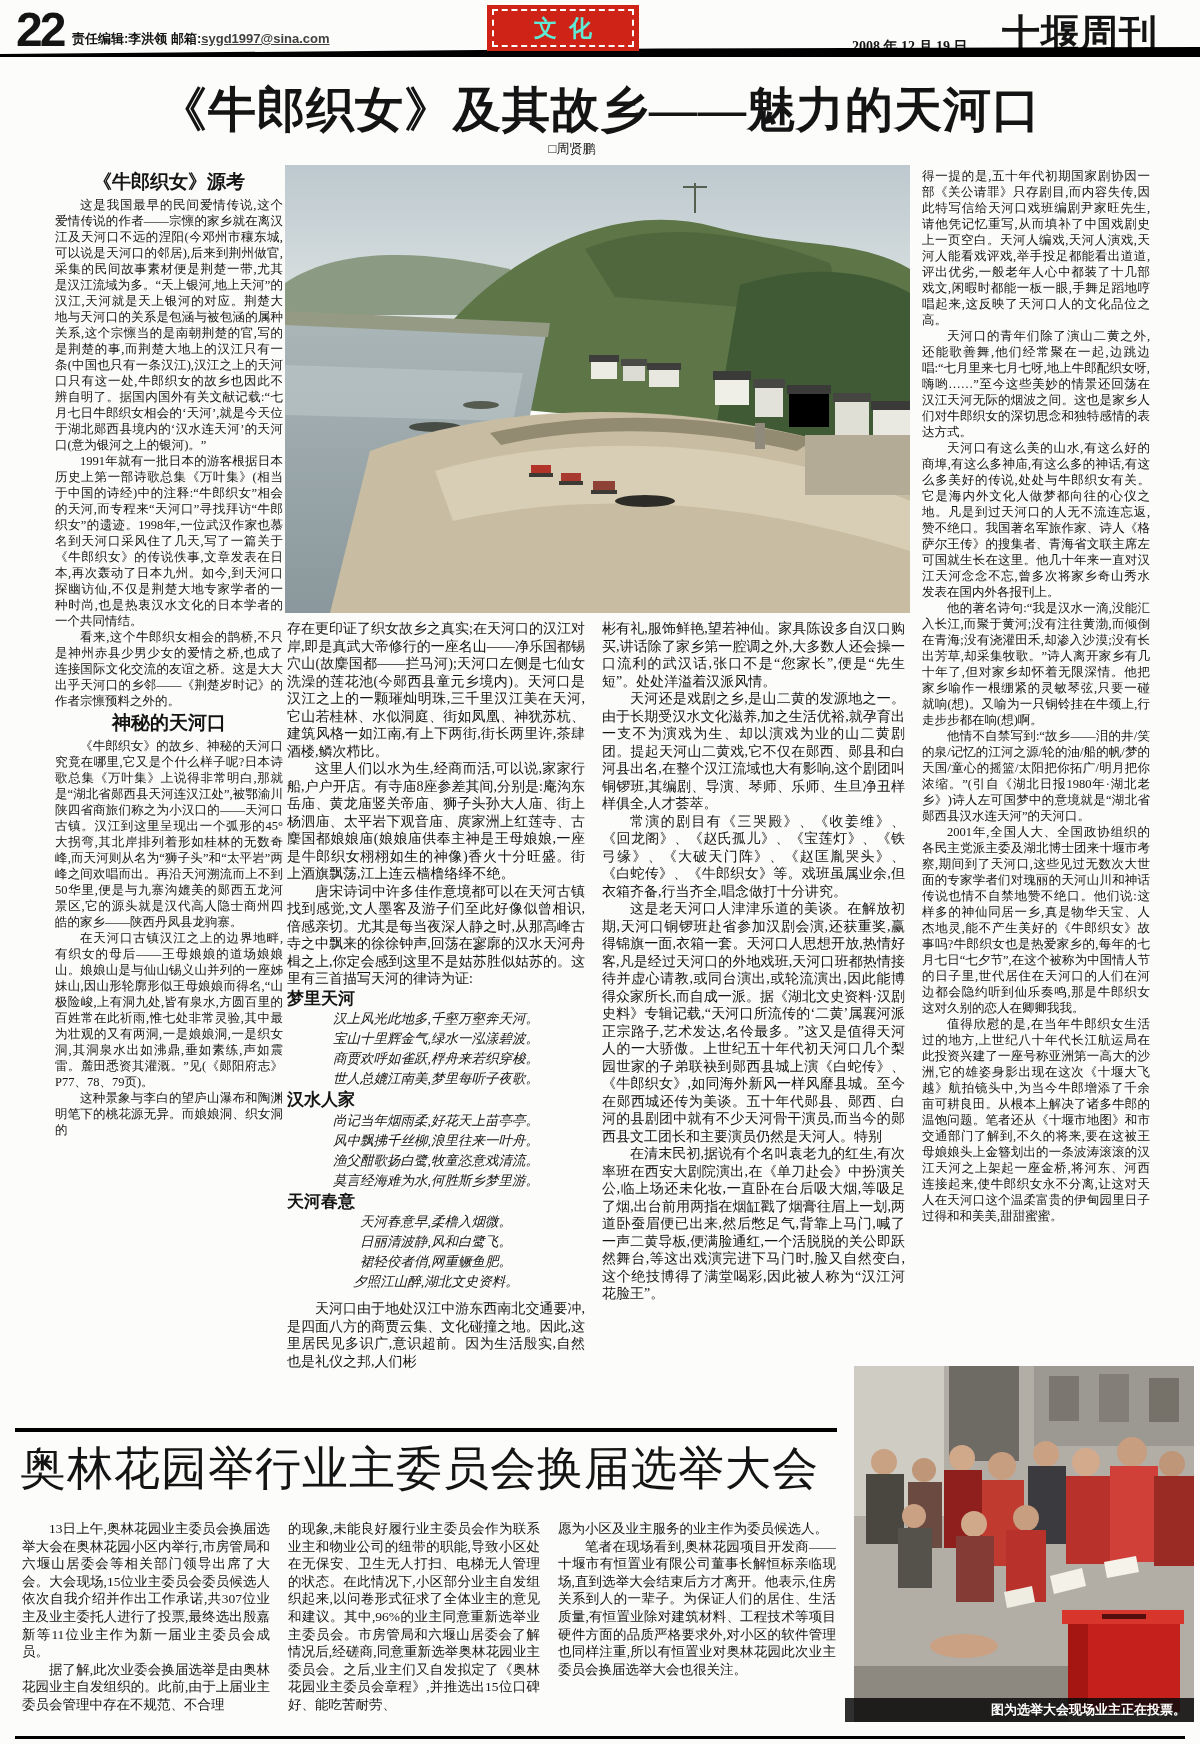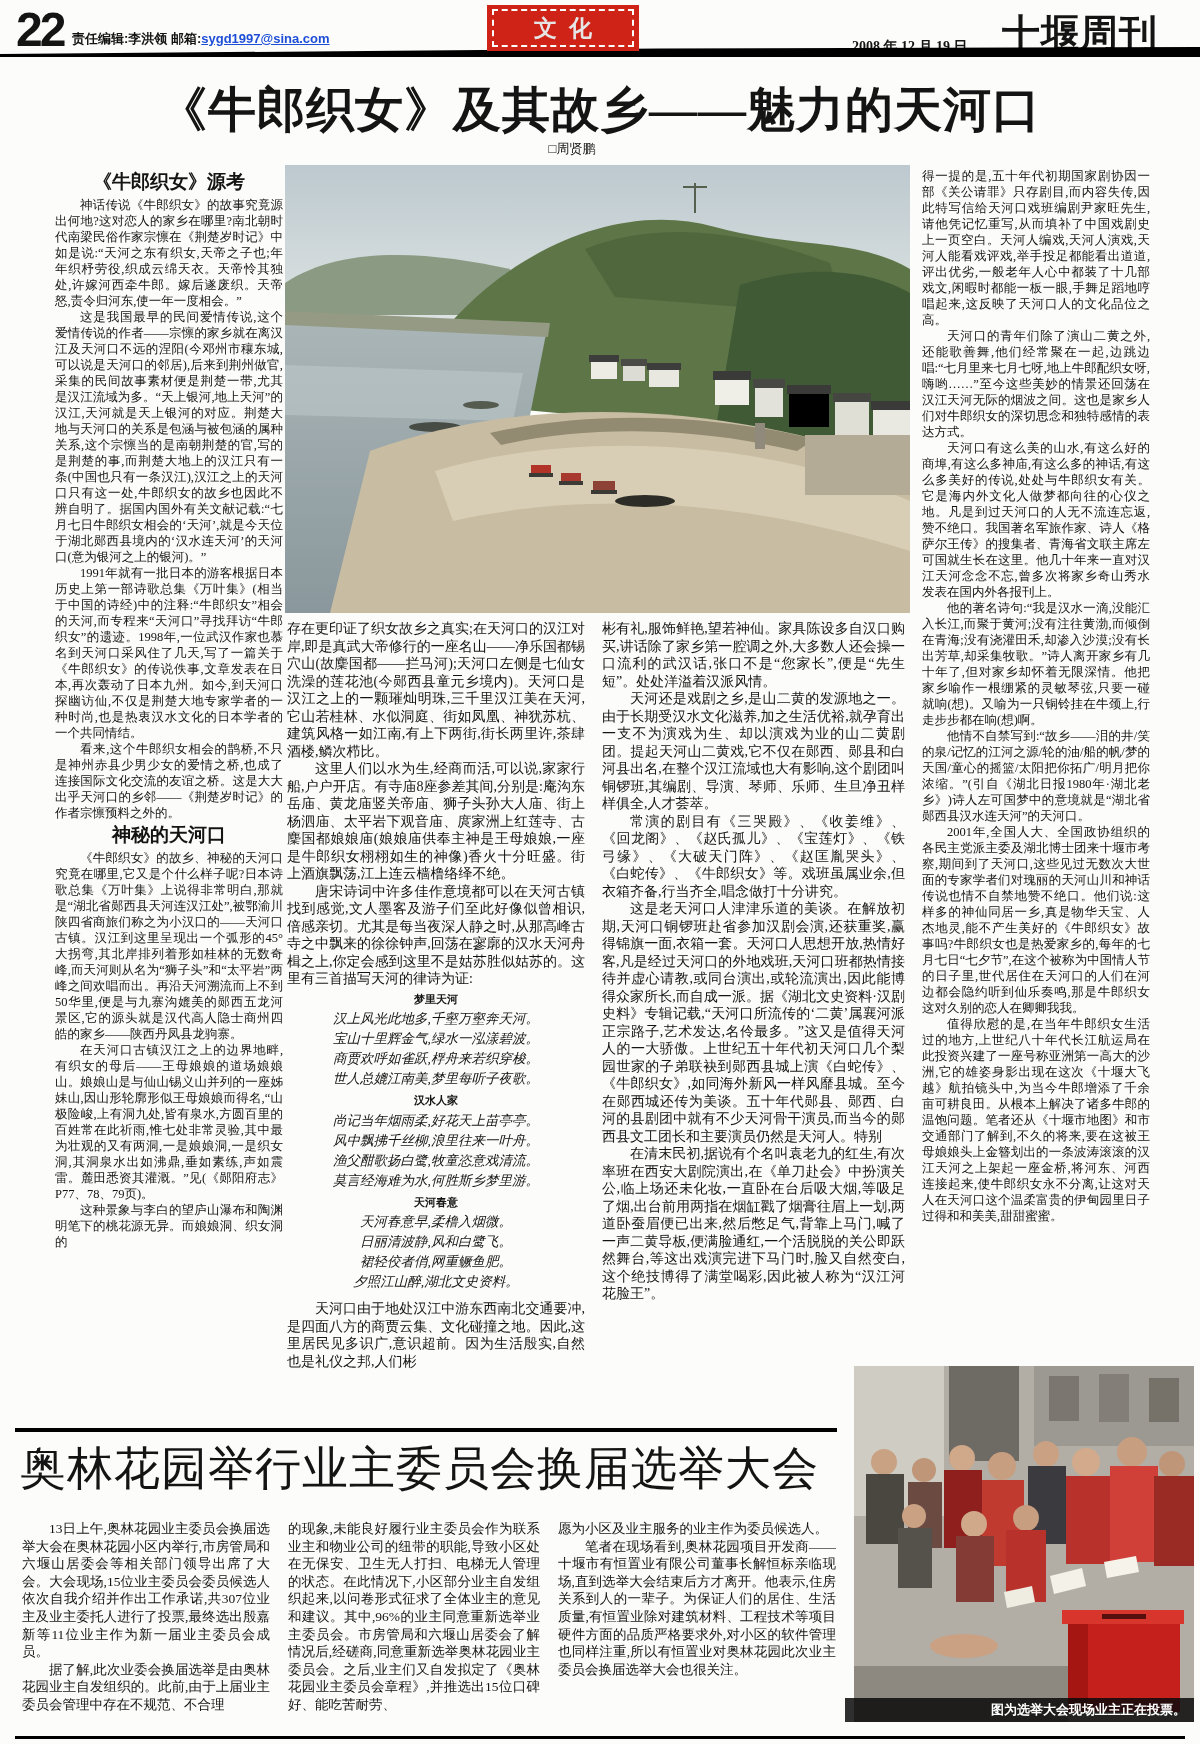--- a/index.html
+++ b/index.html
@@ -6,24 +6,24 @@
   .page {
     position:relative; width:1200px; height:1744px; margin:0 auto;
     background:#fcfcfa; color:#141414; overflow:hidden;
     font-family:"Liberation Serif","DejaVu Serif",serif;
   }
   
   .pagenum { position:absolute; left:16px; top:2px; font-size:48px; font-weight:900;
              font-family:"Liberation Sans","DejaVu Sans",sans-serif; letter-spacing:-3px; }
   .editor-line { position:absolute; left:72px; top:30px; font-size:13px;
                  font-family:"Liberation Sans",sans-serif; font-weight:bold; }
-  .editor-line .email { text-decoration:underline; font-weight:bold; color:#1d4ed8; cursor:pointer; }
+  .editor-line .email { text-decoration:underline; font-weight:bold; color:#404040; cursor:pointer; }
   .badge { position:absolute; left:487px; top:5px; width:152px; height:46px; background:#cf2318;
            display:flex; align-items:center; justify-content:center; z-index:3; }
-  .badge-inner { width:138px; height:34px; border:2px dashed #fff; color:#e5e5e5;
+  .badge-inner { width:138px; height:34px; border:2px dashed #fff; color:#5eead4;
                  font-family:"Liberation Sans",sans-serif; font-weight:bold; font-size:23px;
                  display:flex; align-items:center; justify-content:center; letter-spacing:12px; text-indent:12px; }
   .date { position:absolute; left:852px; top:38px; font-size:14px; font-weight:bold; }
   .masthead { position:absolute; left:1002px; top:8px; width:190px; font-size:38px; font-weight:900;
               font-family:"DejaVu Serif",serif; letter-spacing:1px; }
   .header-rule { position:absolute; left:0; top:47px; width:1200px; height:10px; background:#000;
                  clip-path:polygon(0 70%, 55% 15%, 100% 0, 100% 100%, 0 100%); z-index:1; }
   
   .main-title { position:absolute; left:0; top:78px; width:1200px; text-align:center;
                 font-size:48px; font-weight:900; letter-spacing:1px; }
@@ -38,22 +38,22 @@
   
   .tcol { position:absolute; text-align:justify; overflow:hidden; }
   .tcol p { margin:0; text-indent:2em; }
   .tcol p.cont { text-indent:0; }
   #colL  { left:55px;  top:168px; width:228px; height:1256px; font-size:12.5px; line-height:16px; }
   #colR  { left:922px; top:168px; width:228px; height:1256px; font-size:12.5px; line-height:16px; }
   #col2  { left:287px; top:620px; width:298px; height:804px; font-size:14px; line-height:17.5px; }
   #col3  { left:602px; top:620px; width:303px; height:804px; font-size:14px; line-height:17.5px; }
   .sec-head { font-family:"Liberation Sans",sans-serif; font-weight:bold; font-size:19px;
               text-align:center; text-indent:0 !important; margin:6px 0 7px !important; }
-  .poem-title { text-align:center; text-indent:0 !important; font-weight:bold; font-size:11px;
-                font-family:Liberation Sans, sans-serif; margin:3px 0 1px !important; }
+  .poem-title { text-indent:0 !important; font-weight:bold; font-size:17px;
+                font-family:Liberation Mono, monospace; margin:3px 0 1px !important; }
   .poem-line { text-align:center; text-indent:0 !important; font-style:italic; font-size:13.5px;
                line-height:20px; }
   
   .sep-rule { position:absolute; left:15px; top:1428px; width:822px; height:4px; background:#000; }
   .bottom-title { position:absolute; left:20px; top:1438px; width:820px; font-size:46px;
                   font-weight:400; white-space:nowrap; letter-spacing:1px; }
   .bcol { position:absolute; top:1520px; height:216px; font-size:13.5px; line-height:17.6px;
           text-align:justify; overflow:hidden; }
   .bcol p { margin:0; text-indent:2em; }
   .bcol p.cont { text-indent:0; }
@@ -137,21 +137,20 @@
           <rect x="274" y="316" width="24" height="4" fill="#3c3a34"></rect>
         <rect x="308" y="316" width="22" height="11" fill="#8e4236"></rect>
           <rect x="306" y="325" width="26" height="4" fill="#3c3a34"></rect>
         <ellipse cx="360" cy="336" rx="30" ry="6" fill="#2e2c27"></ellipse>
       </g>
     </svg>
   </div>
 
   <div id="colL" class="tcol">
     <p class="sec-head">《牛郎织女》源考</p>
-    <p>神话传说《牛郎织女》的故事究竟源出何地?这对恋人的家乡在哪里?南北朝时代南梁民俗作家宗懔在《荆楚岁时记》中如是说:“天河之东有织女,天帝之子也;年年织杼劳役,织成云绵天衣。天帝怜其独处,许嫁河西牵牛郎。嫁后遂废织。天帝怒,责令归河东,使一年一度相会。”</p>
     <p>这是我国最早的民间爱情传说,这个爱情传说的作者——宗懔的家乡就在离汉江及天河口不远的涅阳(今邓州市穰东城,可以说是天河口的邻居),后来到荆州做官,采集的民间故事素材便是荆楚一带,尤其是汉江流域为多。“天上银河,地上天河”的汉江,天河就是天上银河的对应。荆楚大地与天河口的关系是包涵与被包涵的属种关系,这个宗懔当的是南朝荆楚的官,写的是荆楚的事,而荆楚大地上的汉江只有一条(中国也只有一条汉江),汉江之上的天河口只有这一处,牛郎织女的故乡也因此不辨自明了。据国内国外有关文献记载:“七月七日牛郎织女相会的‘天河’,就是今天位于湖北郧西县境内的‘汉水连天河’的天河口(意为银河之上的银河)。”</p>
     <p>1991年就有一批日本的游客根据日本历史上第一部诗歌总集《万叶集》(相当于中国的诗经)中的注释:“牛郎织女”相会的天河,而专程来“天河口”寻找拜访“牛郎织女”的遗迹。1998年,一位武汉作家也慕名到天河口采风住了几天,写了一篇关于《牛郎织女》的传说佚事,文章发表在日本,再次轰动了日本九州。如今,到天河口探幽访仙,不仅是荆楚大地专家学者的一种时尚,也是热衷汉水文化的日本学者的一个共同情结。</p>
     <p>看来,这个牛郎织女相会的鹊桥,不只是神州赤县少男少女的爱情之桥,也成了连接国际文化交流的友谊之桥。这是大大出乎天河口的乡邻——《荆楚岁时记》的作者宗懔预料之外的。</p>
     <p class="sec-head">神秘的天河口</p>
     <p>《牛郎织女》的故乡、神秘的天河口究竟在哪里,它又是个什么样子呢?日本诗歌总集《万叶集》上说得非常明白,那就是“湖北省郧西县天河连汉江处”,被鄂渝川陕四省商旅们称之为小汉口的——天河口古镇。汉江到这里呈现出一个弧形的45°大拐弯,其北岸排列着形如桂林的无数奇峰,而天河则从名为“狮子头”和“太平岩”两峰之间欢唱而出。再沿天河溯流而上不到50华里,便是与九寨沟媲美的郧西五龙河景区,它的源头就是汉代高人隐士商州四皓的家乡——陕西丹凤县龙驹寨。</p>
     <p>在天河口古镇汉江之上的边界地畔,有织女的母后——王母娘娘的道场娘娘山。娘娘山是与仙山锡义山并列的一座姊妹山,因山形轮廓形似王母娘娘而得名,“山极险峻,上有洞九处,皆有泉水,方圆百里的百姓常在此祈雨,惟七处非常灵验,其中最为壮观的又有两洞,一是娘娘洞,一是织女洞,其洞泉水出如沸鼎,垂如素练,声如震雷。麓田悉资其灌溉。”见(《郧阳府志》P77、78、79页)。</p>
     <p>这种景象与李白的望庐山瀑布和陶渊明笔下的桃花源无异。而娘娘洞、织女洞的</p>
   </div>
 
   <div id="col2" class="tcol">

